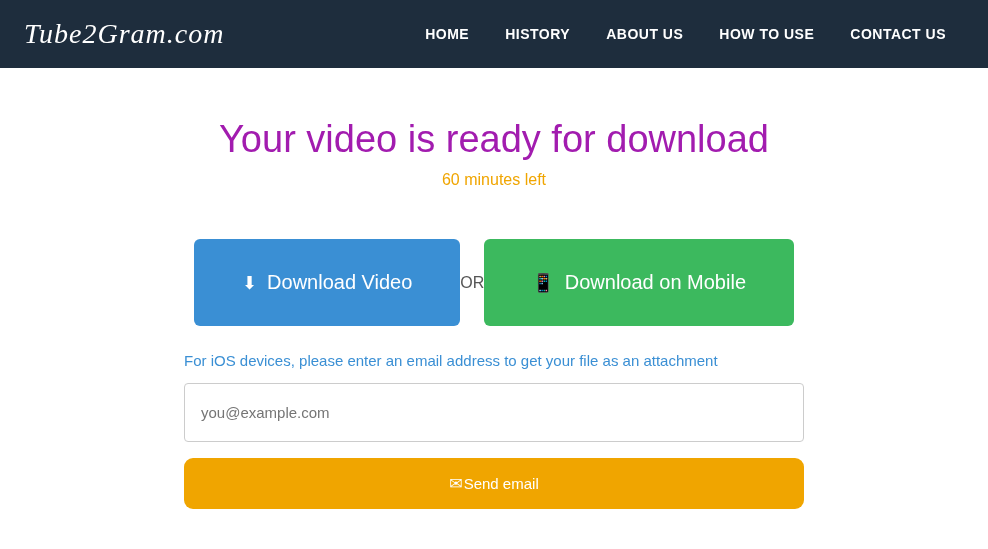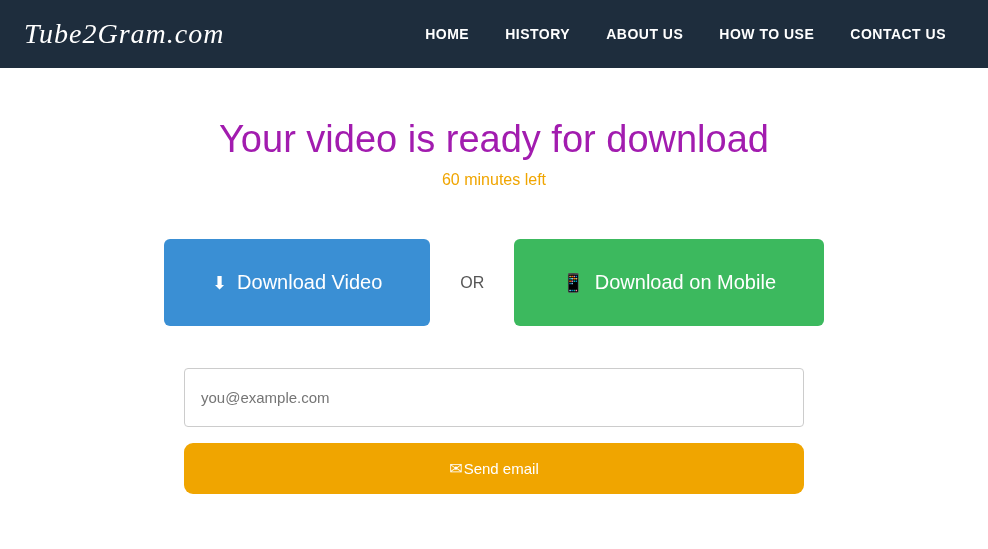--- a/index.html
+++ b/index.html
@@ -70,22 +70,21 @@
       font-size: 16px;
       color: #f0a500;
       margin-bottom: 50px;
     }
 
     
     .buttons-row {
       display: flex;
       align-items: center;
       justify-content: center;
-      gap: 30px;
-      margin-bottom: 42px;
+      margin-bottom: 26px;
     }
 
     .btn-download-video {
       background: #3a8fd4;
       color: #ffffff;
       border: none;
       border-radius: 6px;
       padding: 32px 48px;
       font-size: 20px;
       font-weight: 500;
@@ -216,20 +215,21 @@
 
     <span class="or-text">OR</span>
 
     <button class="btn-download-mobile">
       <span class="icon-mobile"></span>
       <span>Download on Mobile</span>
     </button>
   </div>
 
   <div class="ios-section">
+    <p class="ios-text">For iOS devices, please enter an email address to get your file as an attachment</p>
     <input type="email" class="email-input" placeholder="you@example.com" style="">
     <button class="btn-send-email">
       <span class="icon-email"></span>
       <span>Send email</span>
     </button>
   </div>
 
 </div>
 
 </body></html>

